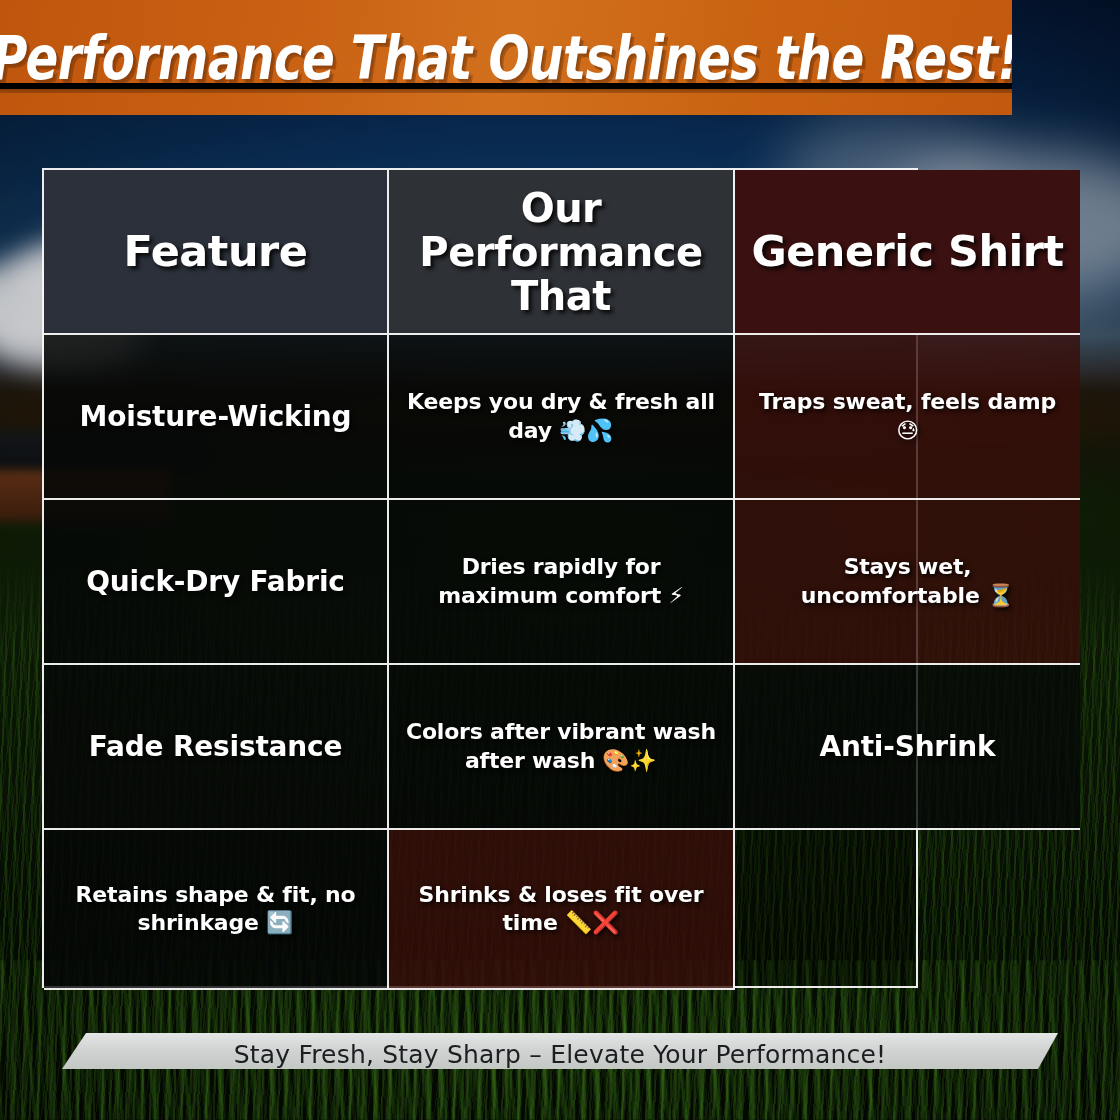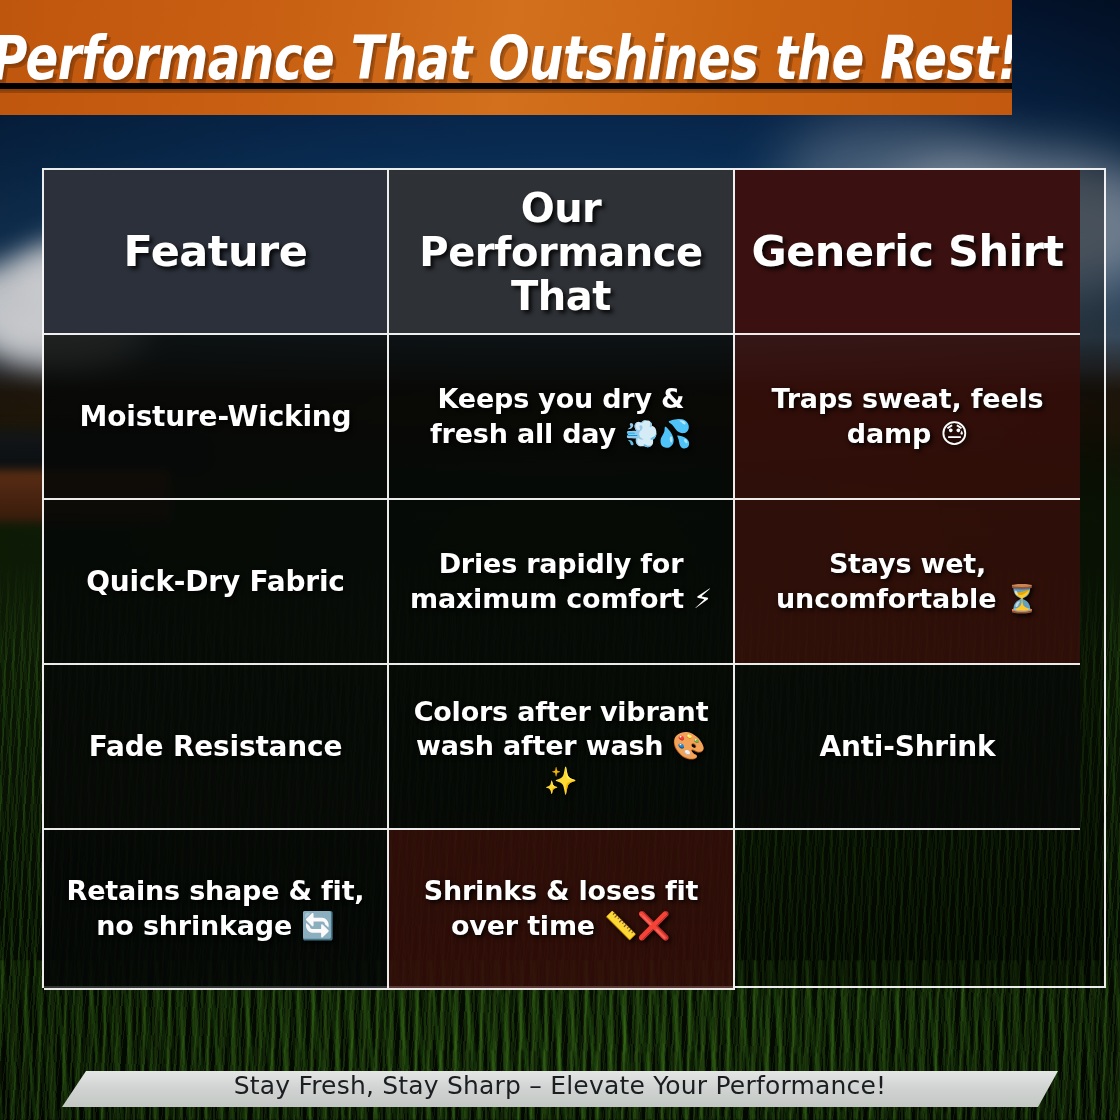--- a/index.html
+++ b/index.html
@@ -99,21 +99,21 @@
     font-weight:900; font-style:italic;
     font-size:61px; letter-spacing:-0.5px;
     color:#ffffff; white-space:nowrap;
     transform:scaleX(0.88);
     text-shadow:4px 4px 0 rgba(90,40,5,0.38), 2px 2px 0 rgba(120,55,8,0.30);
   }
 
   
   .table {
     position:absolute; left:42px; top:168px;
-    width:1064px; height:820px;
+    width:876px; height:820px;
     display:grid;
     grid-template-columns:345px 346px 345px;
     grid-template-rows:165px 165px 165px 165px 160px;
     border:2px solid rgba(255,255,255,0.92);
     background:rgba(0,0,0,0.35);
   }
   .cell {
     border-right:2px solid rgba(255,255,255,0.92);
     border-bottom:2px solid rgba(255,255,255,0.92);
     display:flex; align-items:center; justify-content:center;
@@ -137,33 +137,33 @@
     font-weight:700; color:#ffffff;
     font-size:43px; line-height:1.06;
     letter-spacing:-0.5px;
     text-shadow:3px 3px 4px rgba(0,0,0,0.85);
   }
   .hdr-text.multi { font-size:40px; line-height:1.10; }
 
   .body-text {
     font-family:"DejaVu Sans", sans-serif;
     font-weight:700; color:#ffffff;
-    font-size:27px; line-height:1.28;
+    font-size:22px; line-height:1.28;
     letter-spacing:-0.2px;
     text-shadow:2px 2px 5px rgba(0,0,0,0.95);
   }
   .body-text.feat { font-size:28px; }
 
   
   .footer-ribbon {
-    position:absolute; left:62px; top:1071px;
+    position:absolute; left:62px; top:1033px;
     width:996px; height:36px;
     background:linear-gradient(to bottom,#e4e6e5 0%, #d0d3d1 48%, #c4c8c5 100%);
     clip-path:polygon(24px 0, 100% 0, 976px 100%, 0 100%);
-    display:flex; align-items:flex-start; justify-content:center;
+    display:flex; align-items:flex-end; justify-content:center;
   }
   .footer-text {
     font-family:"DejaVu Sans", sans-serif;
     font-weight:400; font-size:25px;
     color:#1b1f22; letter-spacing:0.2px; white-space:nowrap;
   }
 </style>
 </head>
 <body>
 

